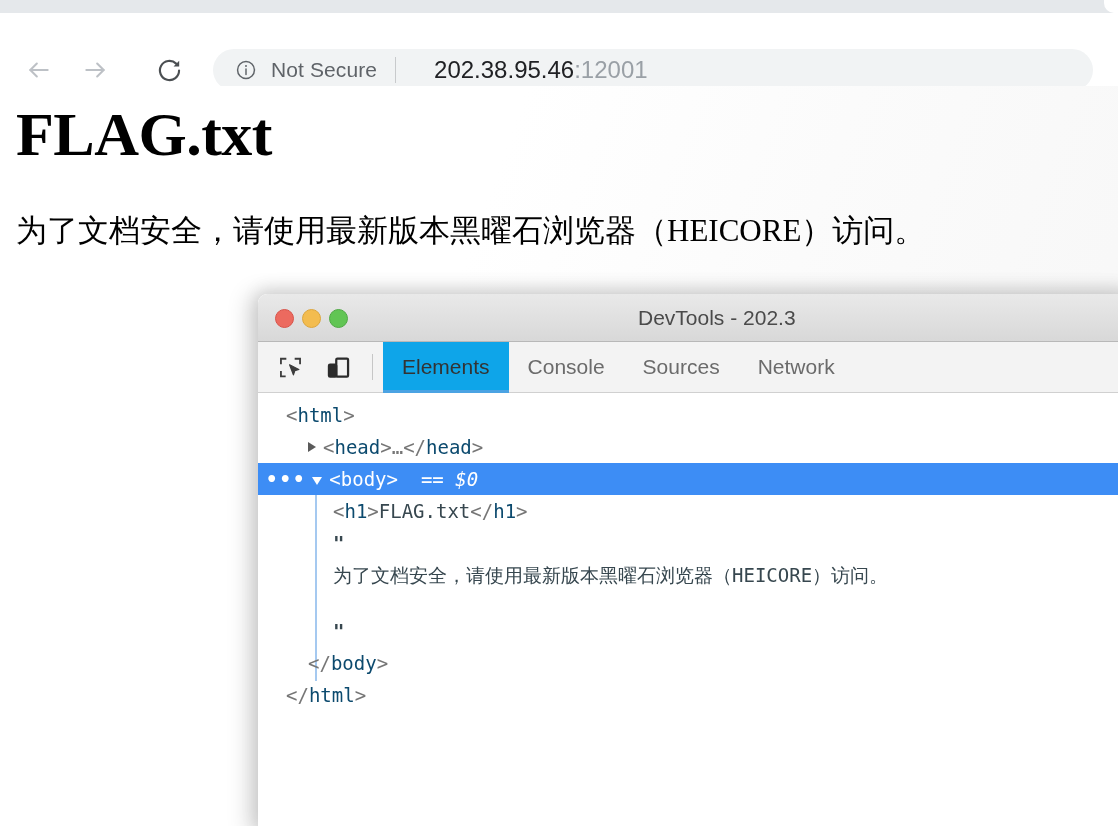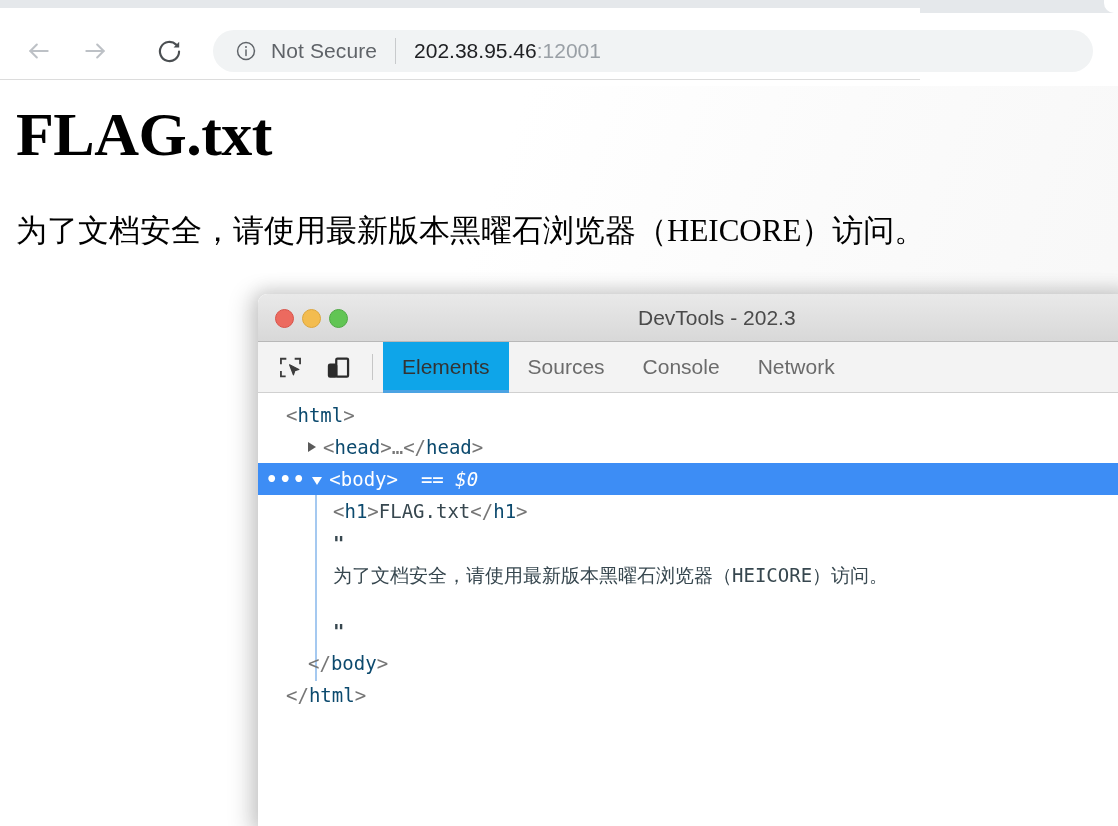--- a/index.html
+++ b/index.html
@@ -29,21 +29,21 @@
   .tabstrip .corner {
     position: absolute;
     right: 0; top: 0;
     width: 14px; height: 13px;
     background: #ffffff;
     border-bottom-left-radius: 10px;
   }
 
   .toolbar {
     position: absolute;
-    top: 8px; left: 0;
+    top: 27px; left: 0;
     width: 920px; height: 72px;
     background: #ffffff;
     border-bottom: 1px solid #dcdcdc;
   }
 
   .navbtn {
     position: absolute;
     top: 26px;
     width: 34px; height: 34px;
     display: flex; align-items: center; justify-content: center;
@@ -72,22 +72,23 @@
     letter-spacing: 0.1px;
     white-space: nowrap;
   }
   .omni-sep {
     width: 1px; height: 26px;
     background: #c8cacc;
     margin: 0 18px;
     flex: 0 0 auto;
   }
   .url-text {
-    font-size: 21px;
-    white-space: nowrap;
+    font-size: 24px;
+    white-space: nowrap;
+    margin-left: 20px;
   }
   .url-host { color: #202124; }
   .url-port { color: #9aa0a6; }
 
   
   .page {
     position: absolute;
     top: 86px; left: 0;
     width: 1118px;
     height: 740px;
@@ -350,24 +351,24 @@
           <rect x="10" y="4" width="10.5" height="16" rx="1"></rect>
           <rect x="3.5" y="9.5" width="6.5" height="10.5" rx="1" fill="#2b2b2b"></rect>
         </svg>
       </div>
       <span class="tb-sep"></span>
 
       <div class="dt-tab active">
         <span>Elements</span>
       </div>
       <div class="dt-tab">
+        <span>Console</span>
+      </div>
+      <div class="dt-tab">
         <span>Sources</span>
-      </div>
-      <div class="dt-tab">
-        <span>Console</span>
       </div>
       <div class="dt-tab">
         <span>Network</span>
       </div>
     </div>
 
     <div class="dom-tree">
       <div class="guide"></div>
 
       <div class="dom-row">

